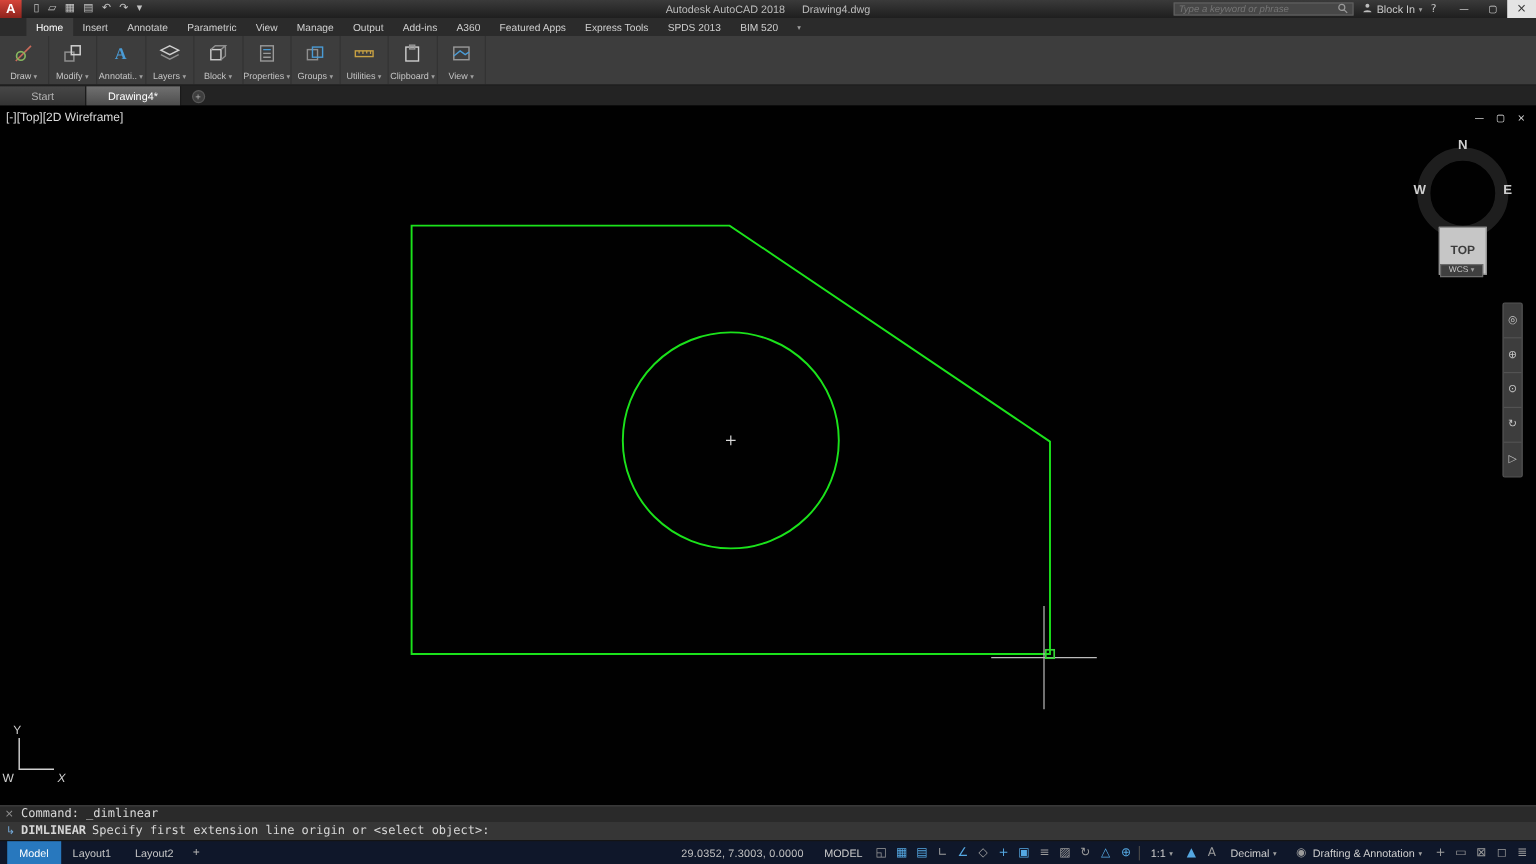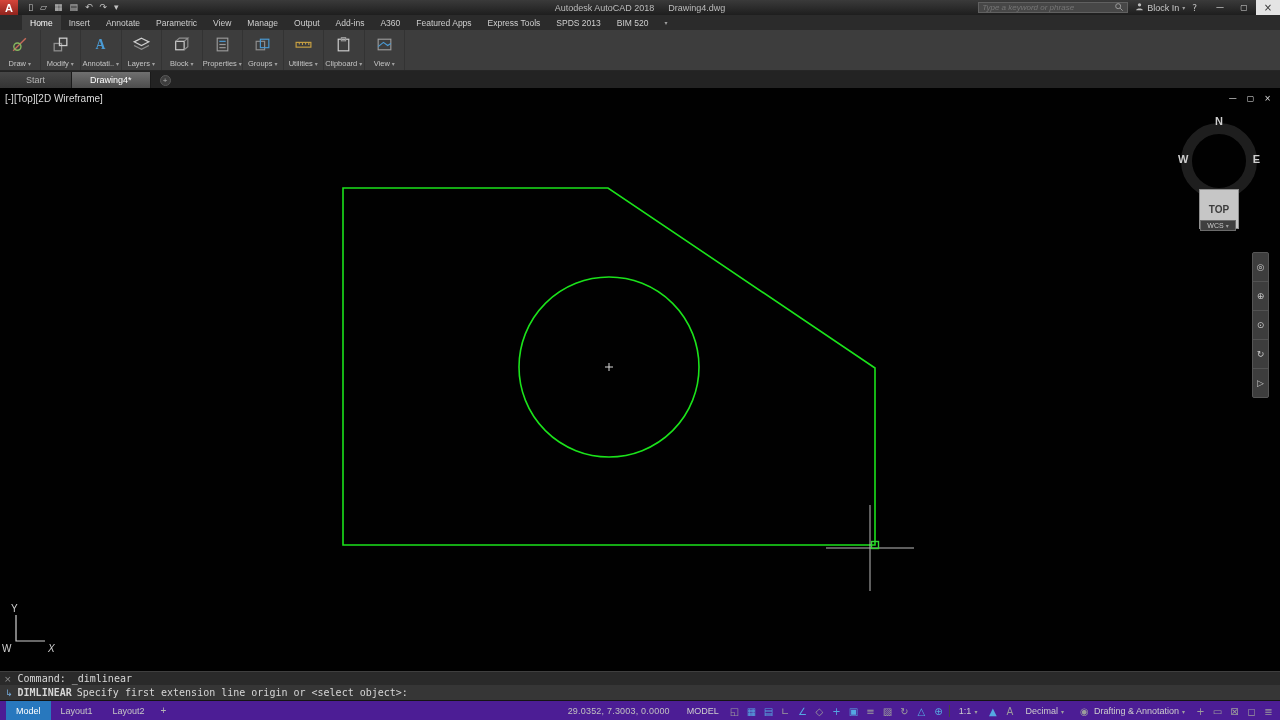--- a/index.html
+++ b/index.html
@@ -70,21 +70,21 @@
 
   
   .cmd1 { top: 671px; height: 14px; background: #2a2a2a; border-top: 1px solid #3f3f3f; display: flex; align-items: center; font-family: "DejaVu Sans Mono", monospace; font-size: 10px; color: #dadada; gap: 6px; padding-left: 4px; }
   .xicon { color: #909090; font-size: 9px; font-family: "DejaVu Sans", sans-serif; }
   .xicon::after { content: "×"; }
   .cmd2 { top: 685px; height: 15px; background: #363636; display: flex; align-items: center; font-family: "DejaVu Sans Mono", monospace; font-size: 10px; color: #d6d6d6; gap: 5px; padding-left: 5px; }
   .cmdicon { color: #74a9d8; font-size: 9px; font-family: "DejaVu Sans", sans-serif; }
   .cmdname { font-weight: bold; }
 
   
-  .statusbar { top: 700px; height: 20px; background: #4c1d95; border-top: 1px solid #141414; display: flex; font-size: 9px; color: #c6c6c6; }
+  .statusbar { top: 700px; height: 20px; background: #0f172a; border-top: 1px solid #141414; display: flex; align-items: center; font-size: 9px; color: #c6c6c6; }
   .sb-left { display: flex; align-items: center; height: 100%; padding-left: 6px; }
   .ltab { height: 20px; display: flex; align-items: center; padding: 0 10px; }
   .ltab.active { background: #2878be; color: #fff; }
   .newlayout { margin-left: 6px; color: #b5b5b5; font-size: 10px; }
   .sb-right { margin-left: auto; display: flex; align-items: center; gap: 4px; padding-right: 5px; height: 20px; }
   .coords { color: #c0c0c0; padding: 0 8px; letter-spacing: .2px; }
   .sb-btn { display: flex; align-items: center; gap: 3px; padding: 0 5px; height: 20px; color: #cdcdcd; }
   .sicon { width: 13px; text-align: center; font-size: 10px; color: #9c9c9c; font-family: "DejaVu Sans", sans-serif; }
   .sicon.active { color: #55a8e2; }
   .sep { width: 1px; height: 12px; background: #454545; }

